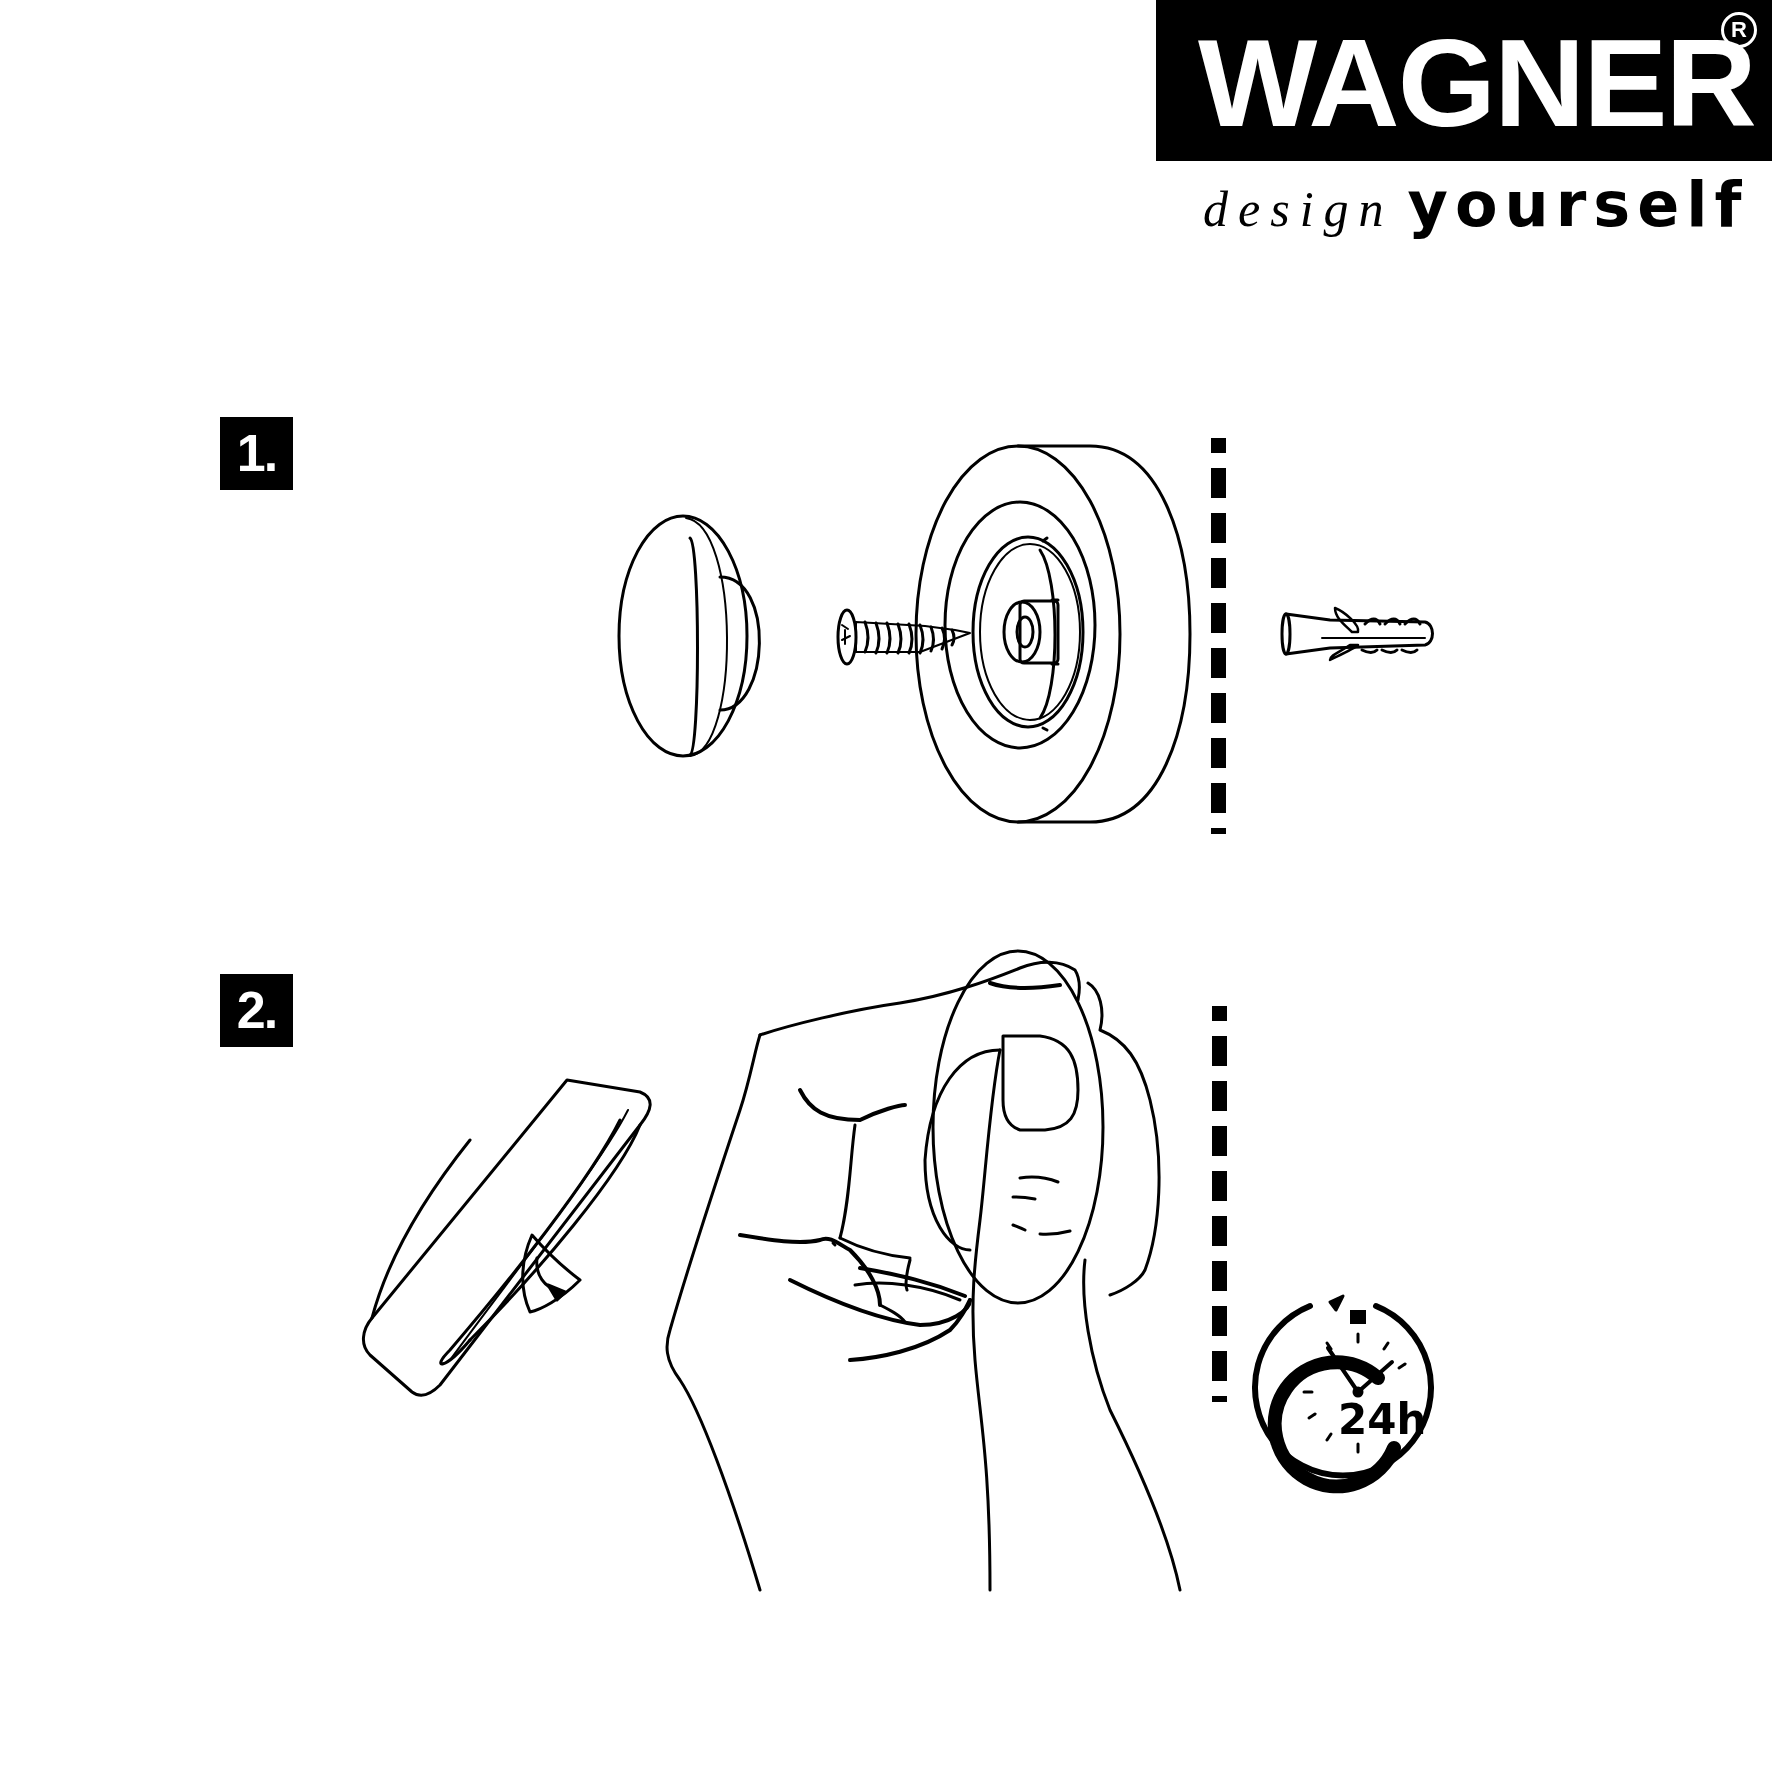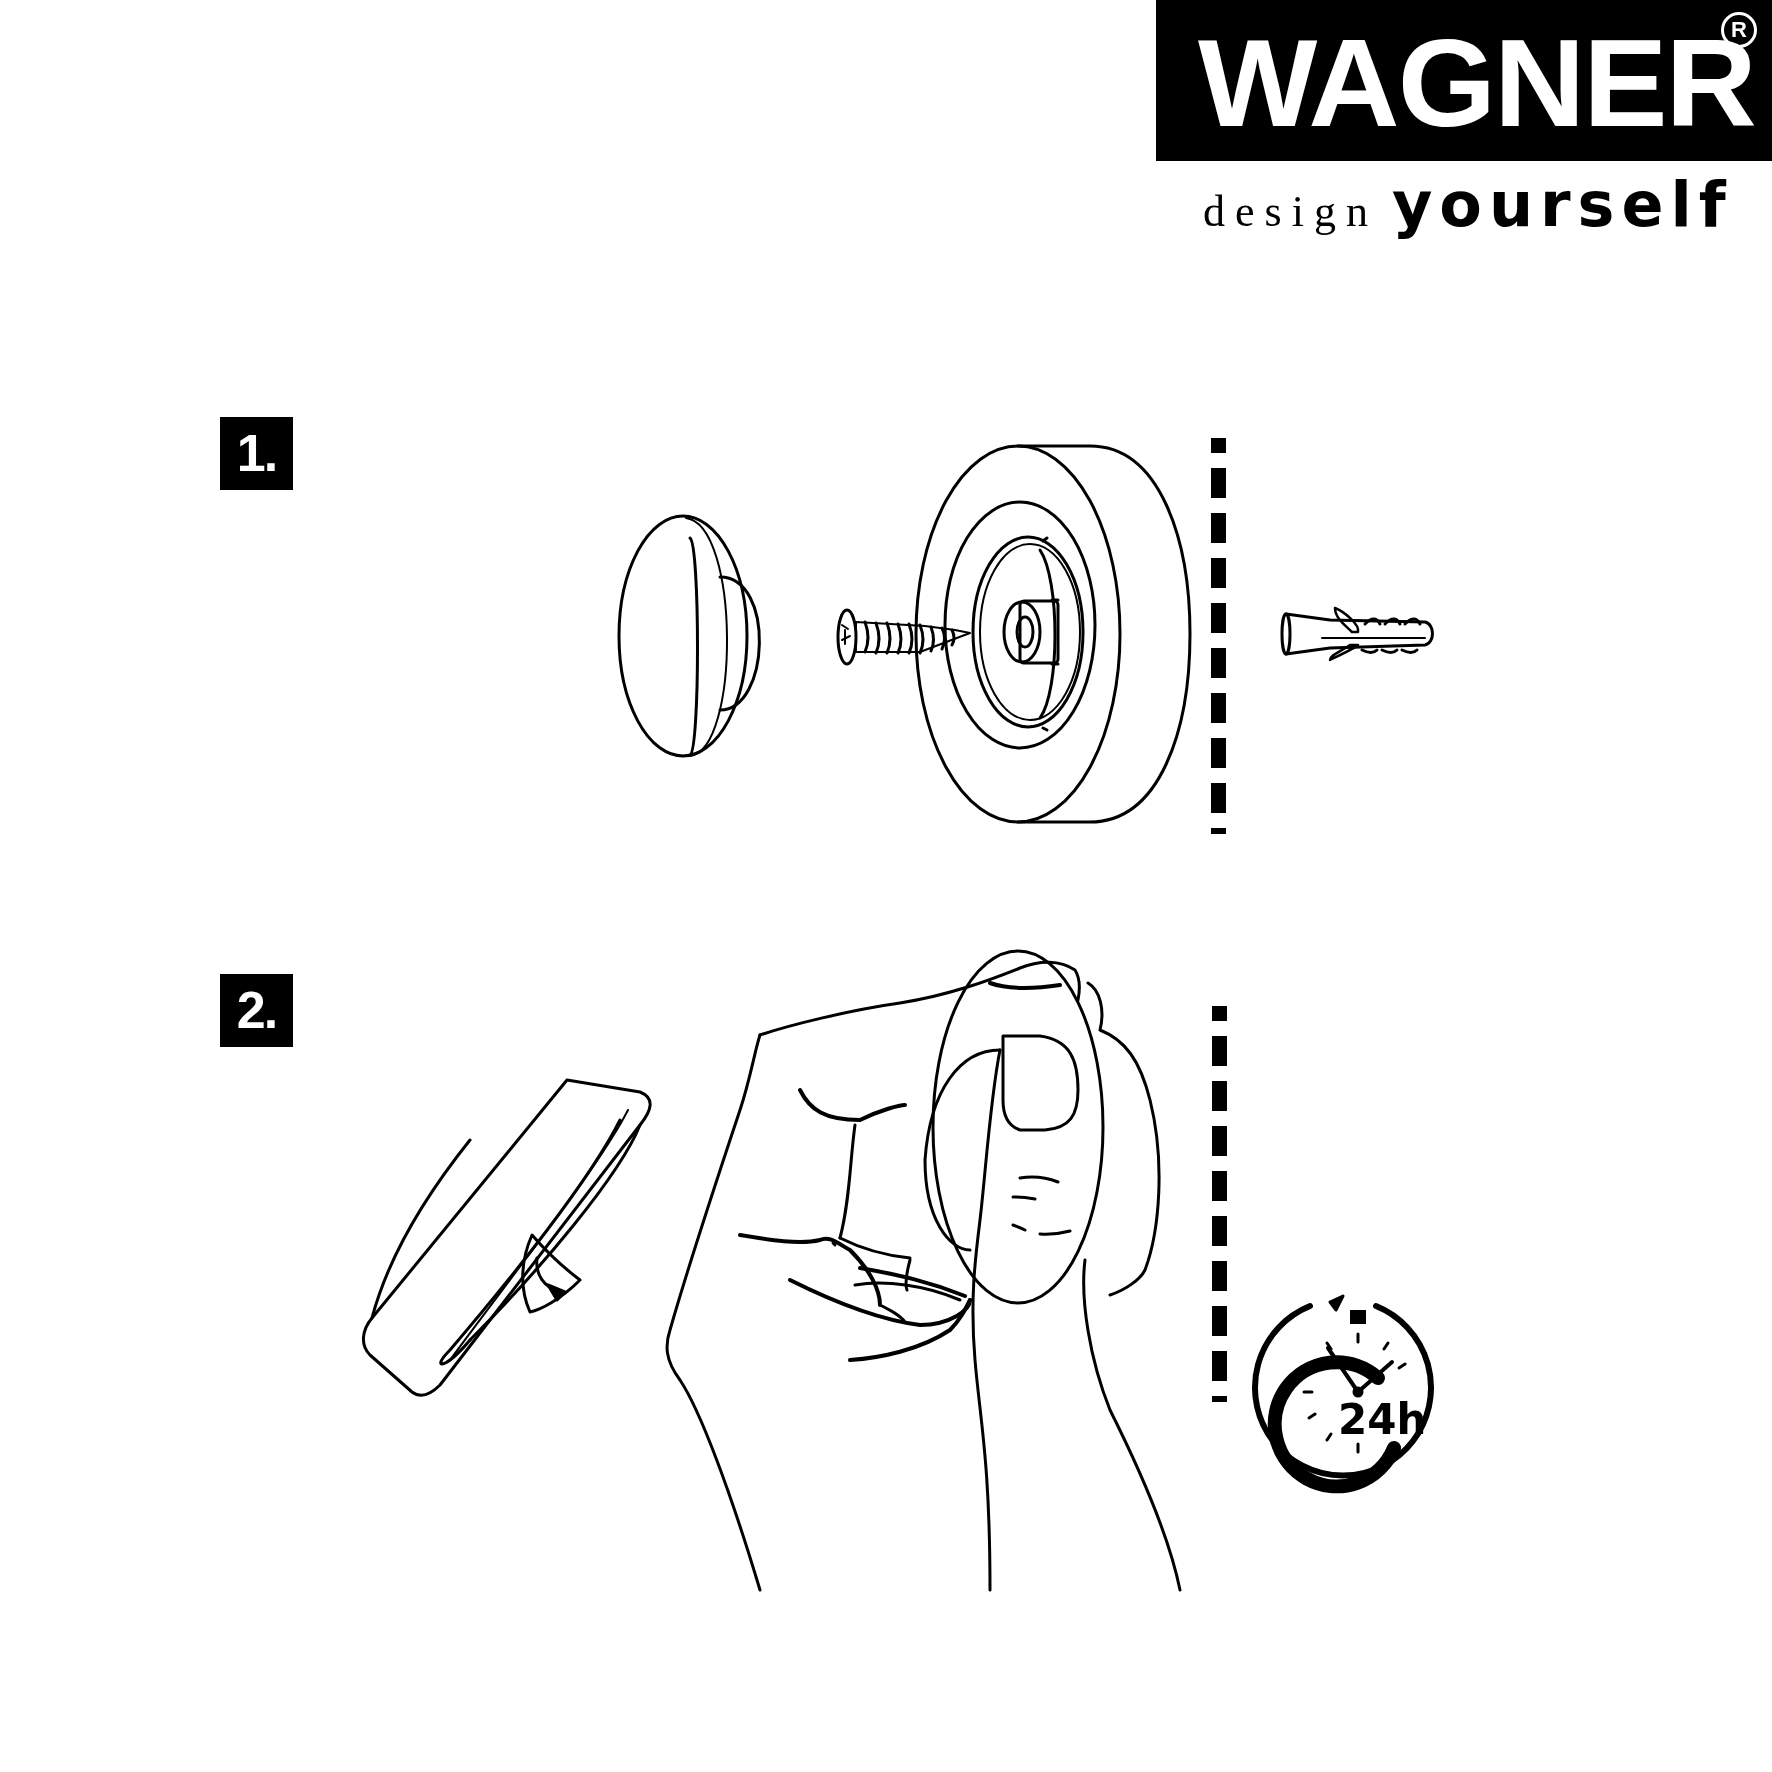--- a/index.html
+++ b/index.html
@@ -1,21 +1,21 @@
 <!DOCTYPE html>
 <html><head>
 <meta charset="utf-8">
 <style>
   html, body { margin: 0; padding: 0; background: #ffffff; }
   body { width: 1772px; height: 1772px; position: relative; overflow: hidden; font-family: "Liberation Sans", sans-serif; }
   .logo-box { position: absolute; left: 1156px; top: 0; width: 616px; height: 161px; background: #000000; }
   .logo-word { position: absolute; left: 42px; top: 8px; font-family: "Liberation Sans", sans-serif; font-weight: 700; font-size: 124px; letter-spacing: -2px; color: #ffffff; line-height: 150px; transform: scaleX(1.02); transform-origin: left center; }
   .logo-reg { position: absolute; left: 565px; top: 12px; width: 30px; height: 30px; border: 3px solid #ffffff; border-radius: 50%; color: #ffffff; font-size: 22px; font-weight: 700; text-align: center; line-height: 30px; box-sizing: content-box; }
   .tagline { position: absolute; left: 1203px; top: 168px; height: 60px; white-space: nowrap; }
-  .tag-italic { font-family: "Liberation Serif", serif; font-size: 44px; letter-spacing: 10px; color: #000; }
+  .tag-italic { font-family: "Liberation Serif", serif; font-style: italic; font-size: 50px; letter-spacing: 10px; color: #000; }
   .tag-bold { font-family: "DejaVu Sans", sans-serif; font-weight: 700; font-size: 62px; letter-spacing: 7px; color: #000; margin-left: 14px; }
   .step-badge { position: absolute; width: 73px; height: 73px; background: #000; color: #fff; font-family: "Liberation Sans", sans-serif; font-weight: 700; font-size: 52px; line-height: 73px; text-align: center; letter-spacing: -2px; }
   .step-1 { left: 220px; top: 417px; }
   .step-2 { left: 220px; top: 974px; }
   svg.illus { position: absolute; left: 0; top: 0; width: 1772px; height: 1772px; }
   .t24 { font-family: "DejaVu Sans", sans-serif; font-weight: 700; }
 </style>
 </head>
 <body>
 

